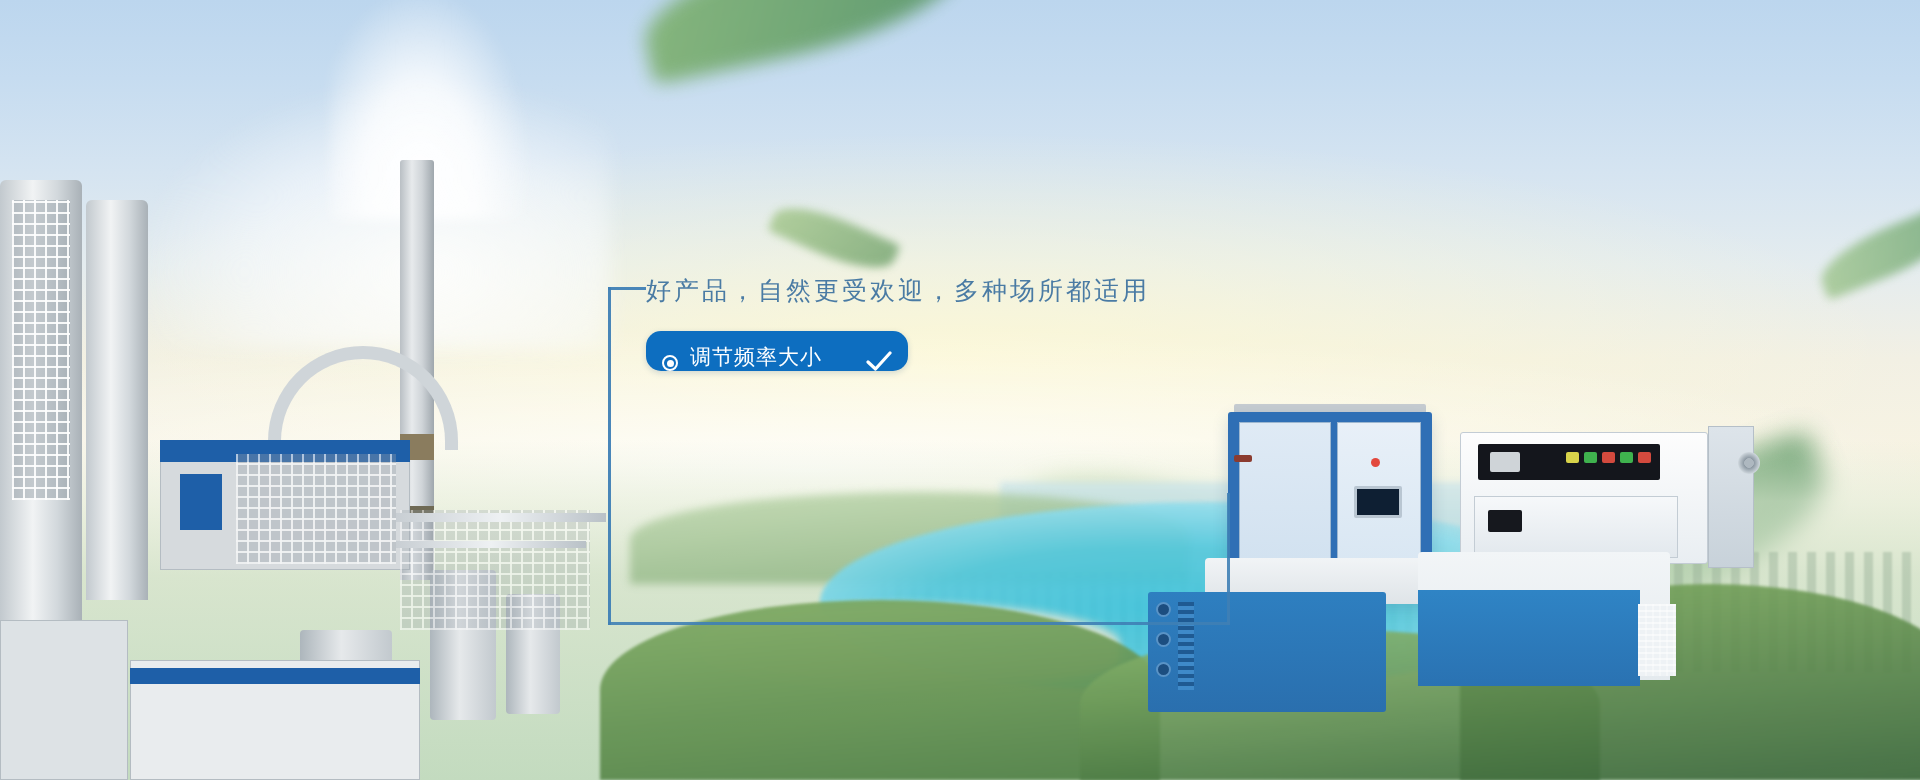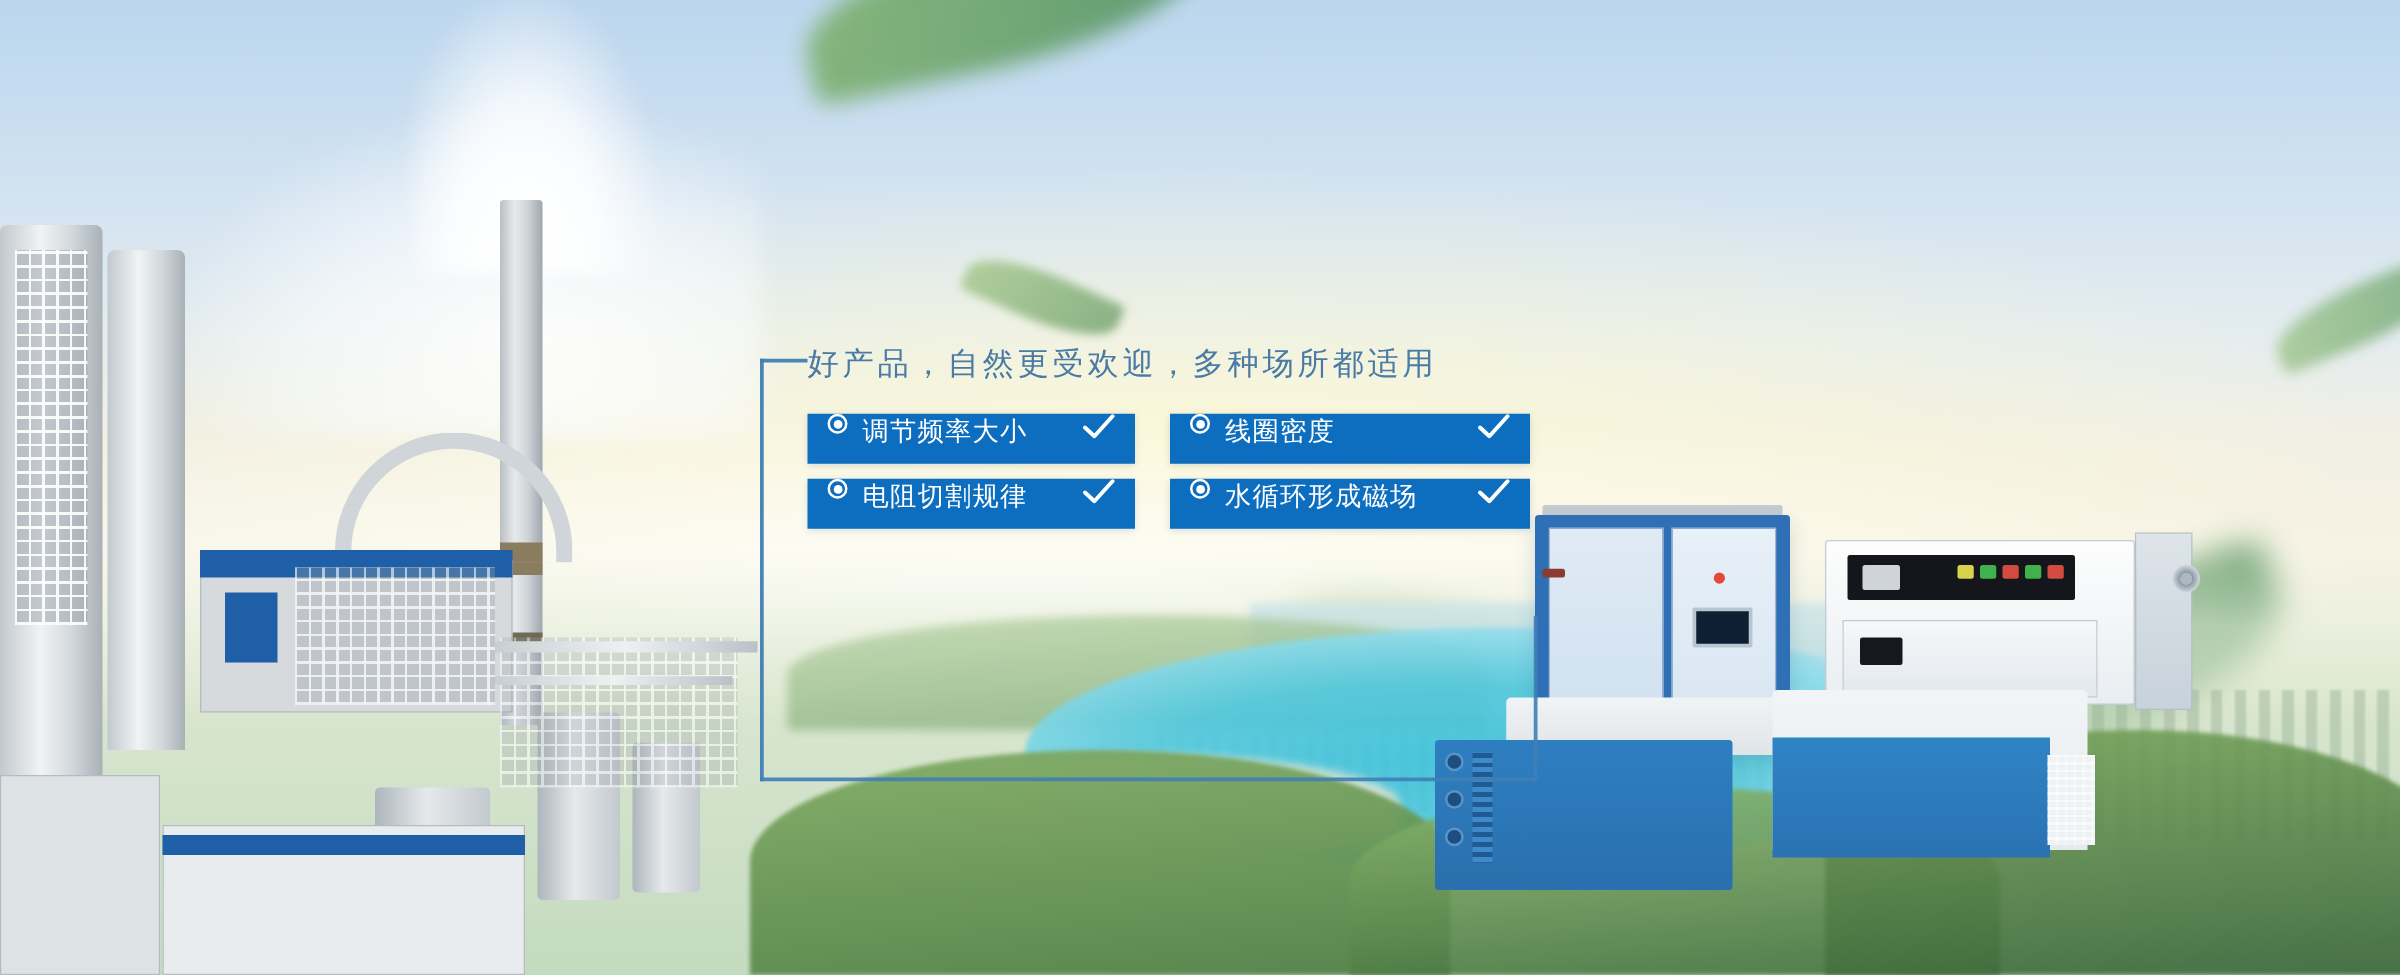--- a/index.html
+++ b/index.html
@@ -208,25 +208,26 @@
   .hero-sub {
     margin-top:20px;
     font-size:25px; letter-spacing:3px; color:#4a7ba4;
     white-space:nowrap;
     font-family:Liberation Mono, monospace;
   }
 
   .tags { margin-top:24px; }
   .tag-row { display:flex; gap:28px; margin-bottom:12px; }
   .tag {
-    display:flex; align-items:flex-start;
+    display:flex; align-items:flex-end;
     background:#0d6ec0; color:#ffffff;
     height:40px; padding:0 16px;
     font-size:21px; letter-spacing:1px;
     box-shadow:0 2px 6px rgba(20,70,120,.18);
+    border-radius:15px;
   }
   .tag-w1 { width:262px; }
   .tag-w2 { width:288px; }
   .radio-icon {
     flex:0 0 auto;
     width:16px; height:16px; border-radius:50%;
     border:2px solid #ffffff; margin-right:12px;
     display:flex; align-items:center; justify-content:center;
   }
   .radio-icon i { width:7px; height:7px; border-radius:50%; background:#fff; display:block; }
@@ -335,46 +336,17 @@
       <div class="tag-row">
         <div class="tag tag-w1">
           <span class="radio-icon">
               <i></i>
             </span>
           <span class="tag-label">调节频率大小</span>
           <svg class="check-icon" width="26" height="20" viewBox="0 0 26 20">
               <path d="M2 11 L9.5 18 L24 2" fill="none" stroke="#ffffff" stroke-width="3.2" stroke-linecap="round" stroke-linejoin="round"></path>
             </svg>
         </div>
-        <div class="tag tag-w2">
-          <span class="radio-icon">
-              <i></i>
-            </span>
-          <span class="tag-label">线圈密度</span>
-          <svg class="check-icon" width="26" height="20" viewBox="0 0 26 20">
-              <path d="M2 11 L9.5 18 L24 2" fill="none" stroke="#ffffff" stroke-width="3.2" stroke-linecap="round" stroke-linejoin="round"></path>
-            </svg>
-        </div>
-      </div>
-      <div class="tag-row">
-        <div class="tag tag-w1">
-          <span class="radio-icon">
-              <i></i>
-            </span>
-          <span class="tag-label">电阻切割规律</span>
-          <svg class="check-icon" width="26" height="20" viewBox="0 0 26 20">
-              <path d="M2 11 L9.5 18 L24 2" fill="none" stroke="#ffffff" stroke-width="3.2" stroke-linecap="round" stroke-linejoin="round"></path>
-            </svg>
-        </div>
-        <div class="tag tag-w2">
-          <span class="radio-icon">
-              <i></i>
-            </span>
-          <span class="tag-label">水循环形成磁场</span>
-          <svg class="check-icon" width="26" height="20" viewBox="0 0 26 20">
-              <path d="M2 11 L9.5 18 L24 2" fill="none" stroke="#ffffff" stroke-width="3.2" stroke-linecap="round" stroke-linejoin="round"></path>
-            </svg>
-        </div>
       </div>
     </div>
   </div>
 
 </div>
 
 </body></html>

